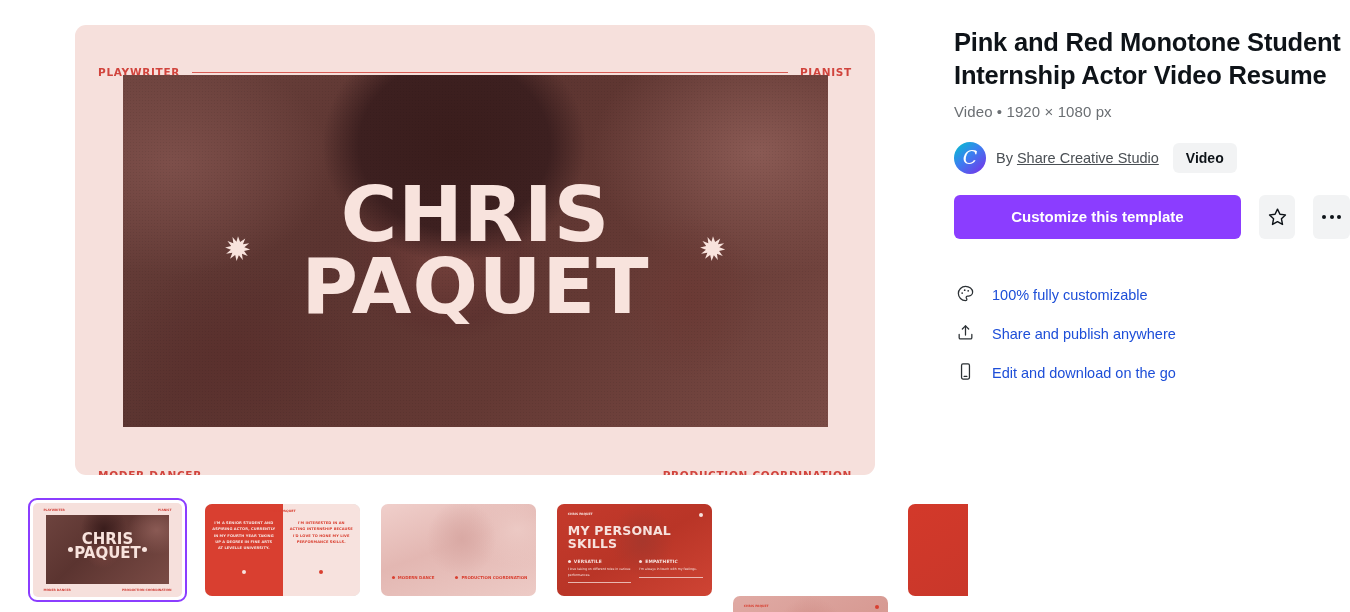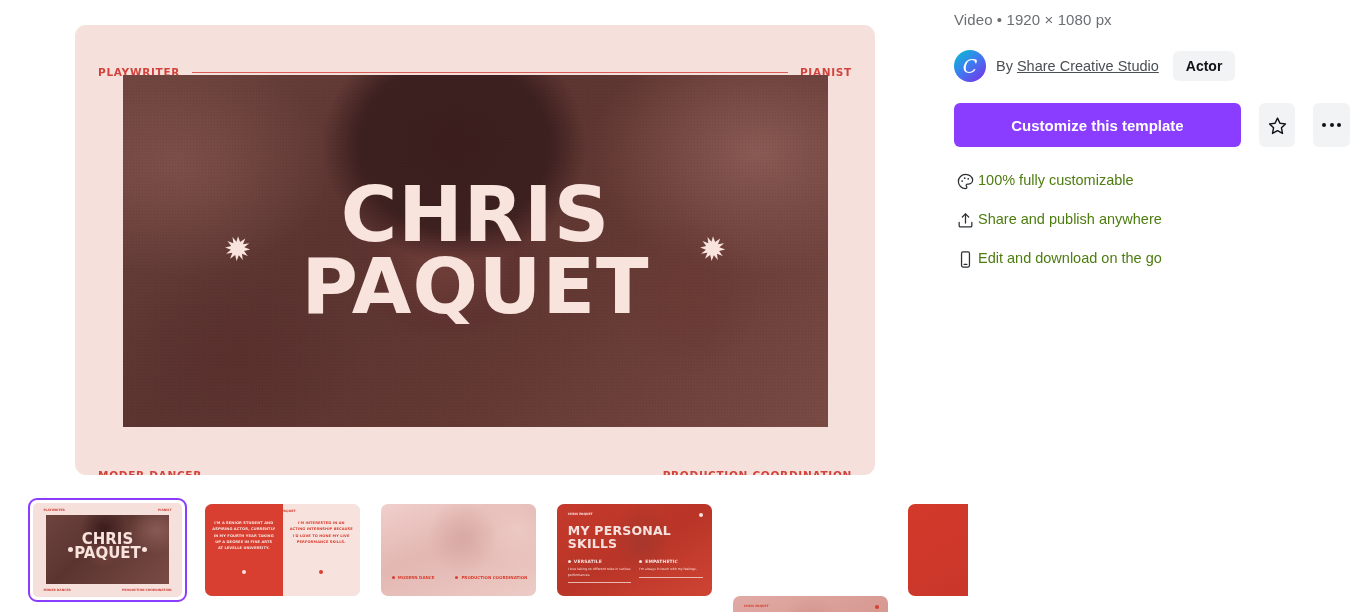--- a/index.html
+++ b/index.html
@@ -289,23 +289,23 @@
   .icon-btn {
     width: 37px; height: 44px;
     background: #f2f3f4; border: none; border-radius: 6px;
     display: flex; align-items: center; justify-content: center;
     cursor: pointer;
   }
   .dots { display: flex; gap: 3.5px; }
   .dots i { width: 4px; height: 4px; border-radius: 50%; background: #0e1318; display: block; }
   .features { margin-top: 25px; }
   .feature {
-    display: flex; align-items: flex-start; gap: 2px;
+    display: flex; align-items: flex-end; gap: 16px;
     height: 39px;
-    color: #4d7c0f; font-size: 14.5px;
+    color: #1d4ed8; font-size: 14.5px;
   }
   .feature .fi { width: 22px; display: flex; justify-content: center; }
 </style>
 </head>
 <body>
 
 <div class="page">
 
   <div class="preview-col">
 
@@ -404,31 +404,32 @@
 
       </div>
 
       <div class="thumb t6"></div>
 
     </div>
   </div>
 
   <div class="info">
 
+    <h1 class="title">Pink and Red Monotone Student Internship Actor Video Resume</h1>
     <div class="meta">Video • 1920 × 1080 px</div>
 
     <div class="author-row">
       <div class="avatar">
         <span>C</span>
       </div>
       <div class="by">
         <span>By</span>
         <a>Share Creative Studio</a>
       </div>
-      <button class="follow">Actor</button>
+      <button class="follow">Video</button>
     </div>
 
     <div class="cta-row">
       <button class="cta">Customize this template</button>
       <button class="icon-btn">
         <svg width="19" height="19" viewBox="0 0 24 24" fill="none" stroke="#0e1318" stroke-width="1.8" stroke-linejoin="round">
           <polygon points="12 2.7 15.1 9.2 22 10 17 14.9 18.3 22 12 18.6 5.7 22 7 14.9 2 10 8.9 9.2"></polygon>
         </svg>
       </button>
       <button class="icon-btn">

